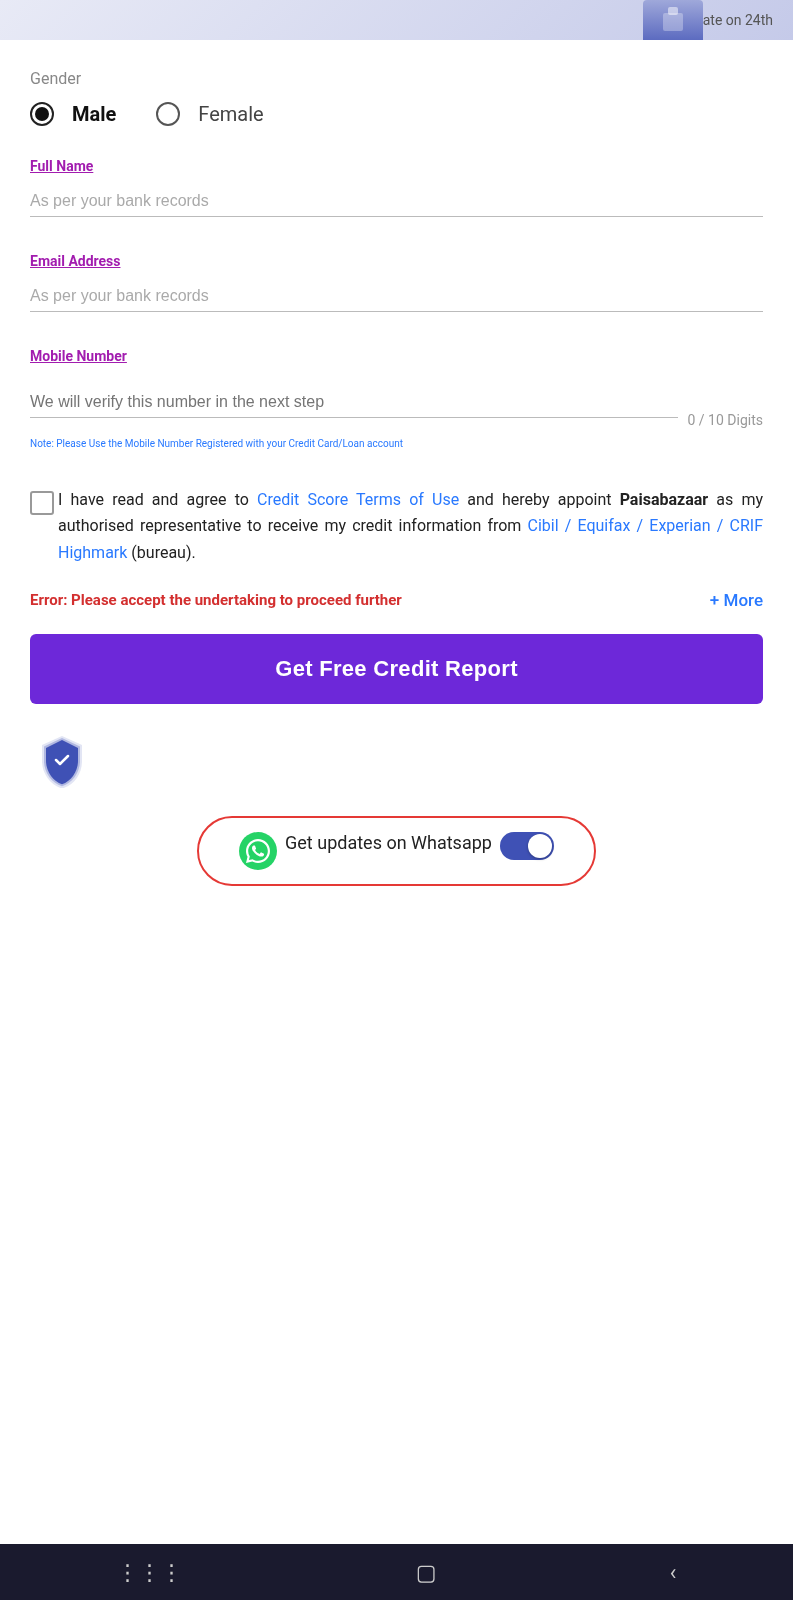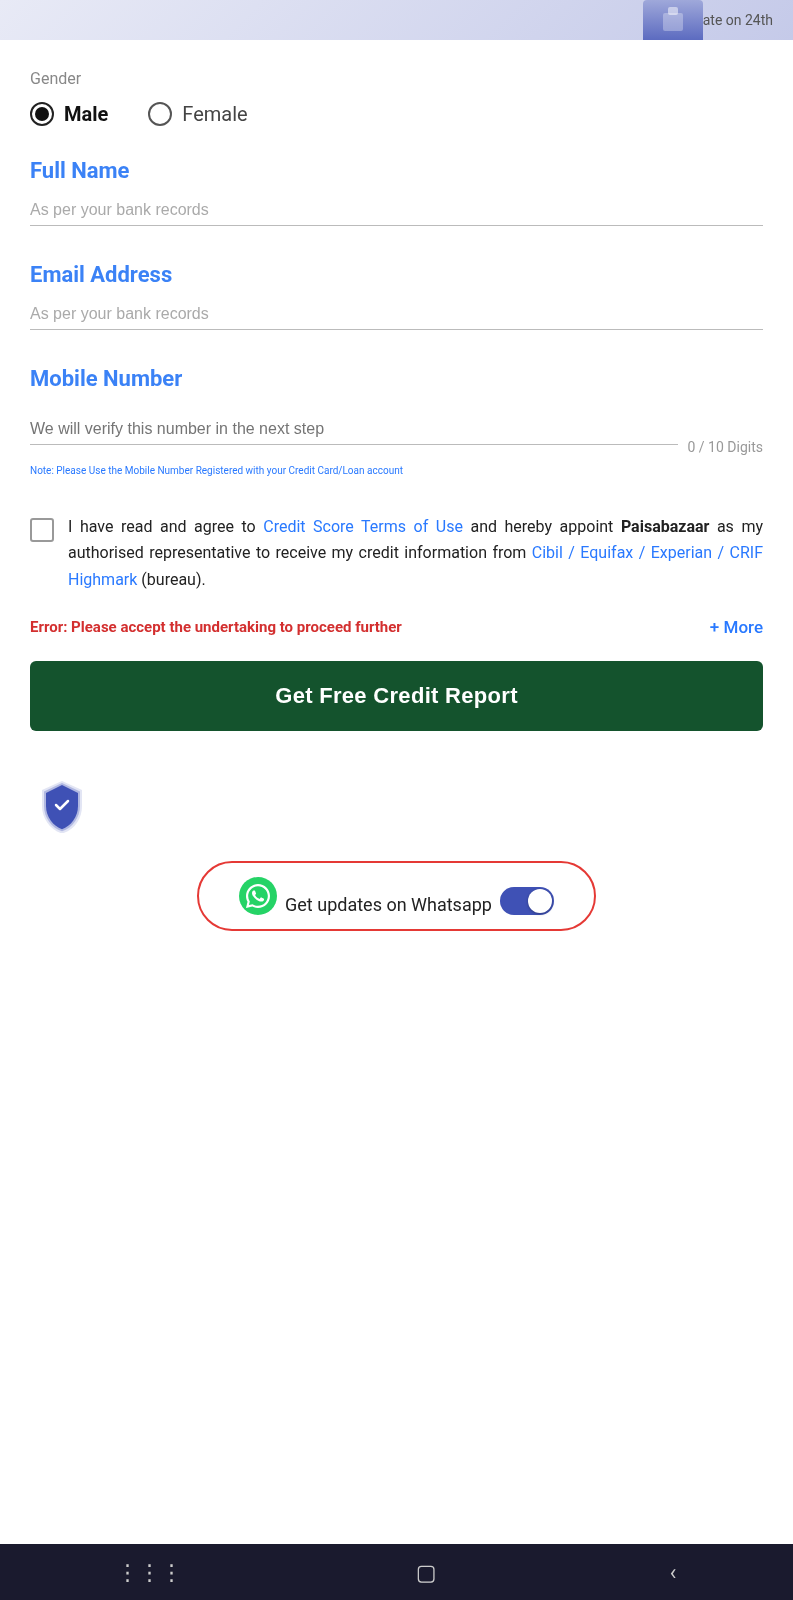--- a/index.html
+++ b/index.html
@@ -52,21 +52,21 @@
       margin-bottom: 14px;
     }
     .radio-group {
       display: flex;
       align-items: center;
       gap: 40px;
     }
     .radio-option {
       display: flex;
       align-items: center;
-      gap: 10px;
+      gap: 18px;
       cursor: pointer;
     }
     .radio-outer {
       width: 24px;
       height: 24px;
       border-radius: 50%;
       border: 2px solid #555;
       display: flex;
       align-items: center;
       justify-content: center;
@@ -88,24 +88,25 @@
     .radio-label.unselected {
       font-weight: 400;
       color: #444;
     }
 
     
     .field-section {
       margin-bottom: 36px;
     }
     .field-title {
-      font-size: 22px;
+      font-size: 14px;
       font-weight: 700;
-      color: #3b82f6;
+      color: #a21caf;
       margin-bottom: 12px;
+      text-decoration: underline;
     }
     .field-input-wrapper {
       position: relative;
     }
     .field-input {
       width: 100%;
       border: none;
       border-bottom: 1.5px solid #bbb;
       padding: 6px 0;
       font-size: 16px;
@@ -145,21 +146,21 @@
       font-size: 10px;
       color: #2979ff;
       line-height: 1.5;
     }
 
     
     .consent-section {
       margin-bottom: 24px;
       display: flex;
       align-items: flex-start;
-      gap: 14px;
+      gap: 4px;
     }
     .checkbox-wrapper {
       margin-top: 4px;
       flex-shrink: 0;
     }
     .checkbox {
       width: 24px;
       height: 24px;
       border: 2px solid #999;
       border-radius: 3px;
@@ -203,30 +204,30 @@
       color: #2979ff;
       font-weight: 500;
       cursor: pointer;
       white-space: nowrap;
     }
 
     
     .cta-button {
       display: block;
       width: 100%;
-      background: #14532d;
+      background: #6d28d9;
       color: #fff;
       border: none;
       border-radius: 6px;
       padding: 22px 10px;
       font-size: 22px;
       font-weight: 700;
       text-align: center;
       cursor: pointer;
-      margin-bottom: 46px;
+      margin-bottom: 28px;
       letter-spacing: 0.3px;
     }
 
     
     .security-row {
       display: flex;
       align-items: flex-start;
       gap: 16px;
       margin-bottom: 28px;
       padding: 0 4px;
@@ -251,21 +252,21 @@
     .whatsapp-row-outer {
       display: flex;
       justify-content: center;
       margin-bottom: 20px;
     }
     .whatsapp-pill {
       border: 2.5px solid #e53935;
       border-radius: 50px;
       padding: 14px 40px;
       display: flex;
-      align-items: flex-end;
+      align-items: flex-start;
       gap: 8px;
       background: #fff;
     }
     .whatsapp-icon {
       width: 38px;
       height: 38px;
       background: #25d366;
       border-radius: 50%;
       display: flex;
       align-items: center;

